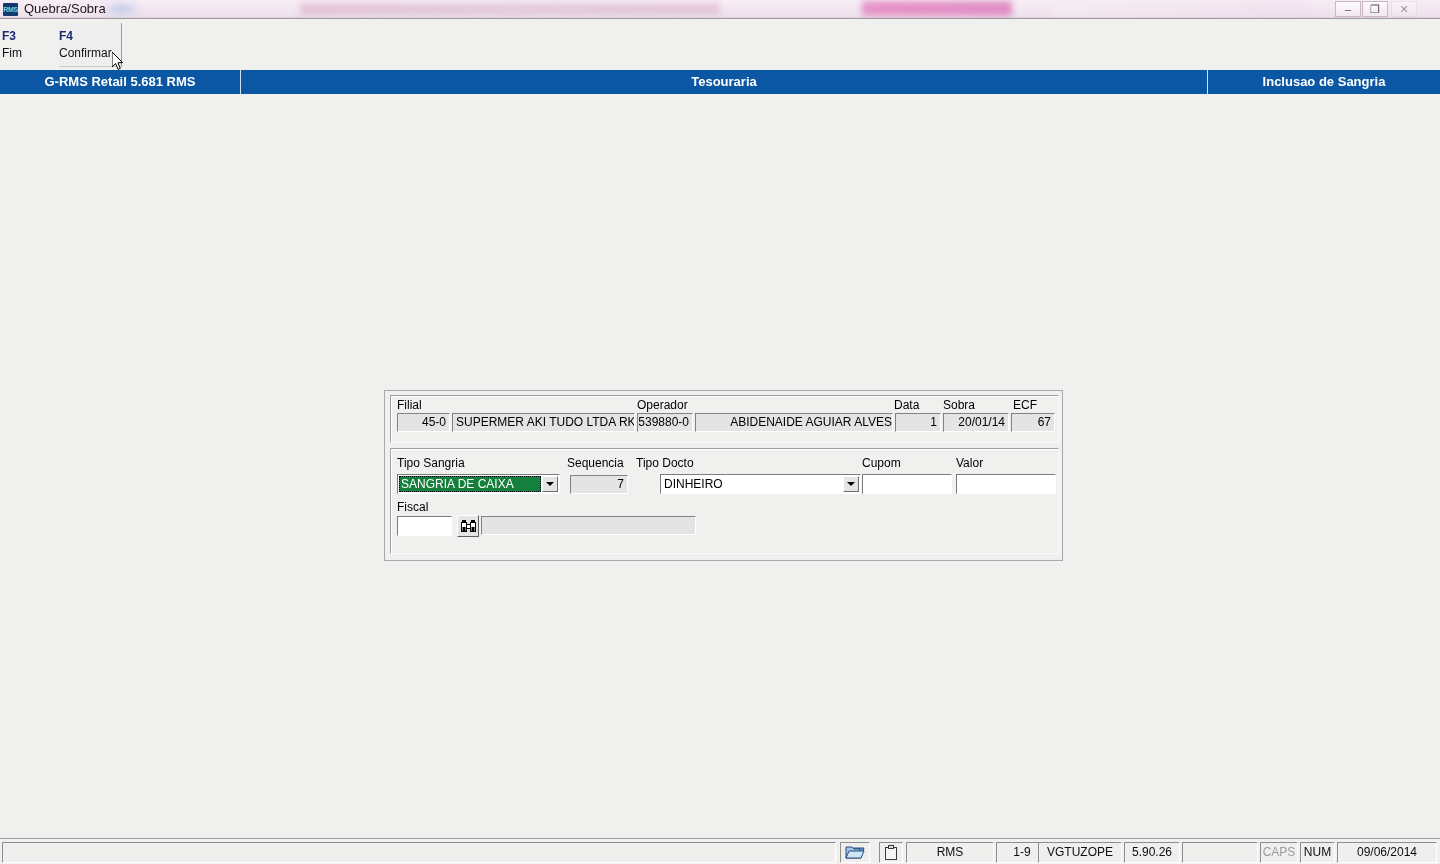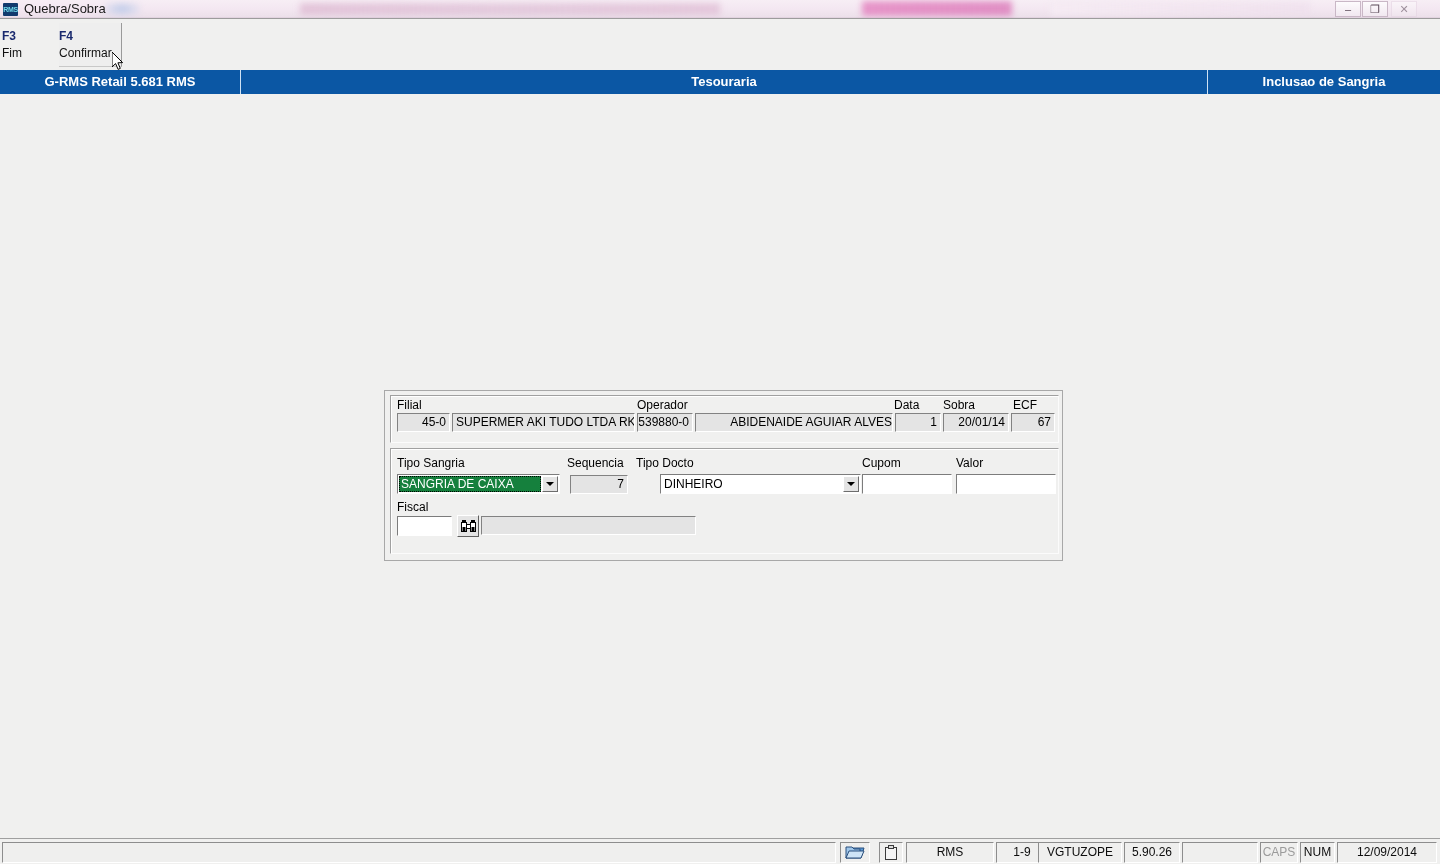--- a/index.html
+++ b/index.html
@@ -362,14 +362,14 @@
     </svg>
   </div>
 
   <div class="sb-cell" style="left:906px; width:88px;">RMS</div>
   <div class="sb-cell" style="left:996px; width:52px;">1-9</div>
   <div class="sb-cell" style="left:1038px;width:84px;">VGTUZOPE</div>
   <div class="sb-cell" style="left:1124px;width:56px;">5.90.26</div>
   <div class="sb-cell" style="left:1182px;width:76px;"></div>
   <div class="sb-cell dim" style="left:1260px;width:38px;">CAPS</div>
   <div class="sb-cell" style="left:1300px;width:35px;">NUM</div>
-  <div class="sb-cell" style="left:1337px;width:100px;">12/09/2014</div>
+  <div class="sb-cell" style="left:1337px;width:100px;">09/06/2014</div>
 </div>
 
 </body></html>

